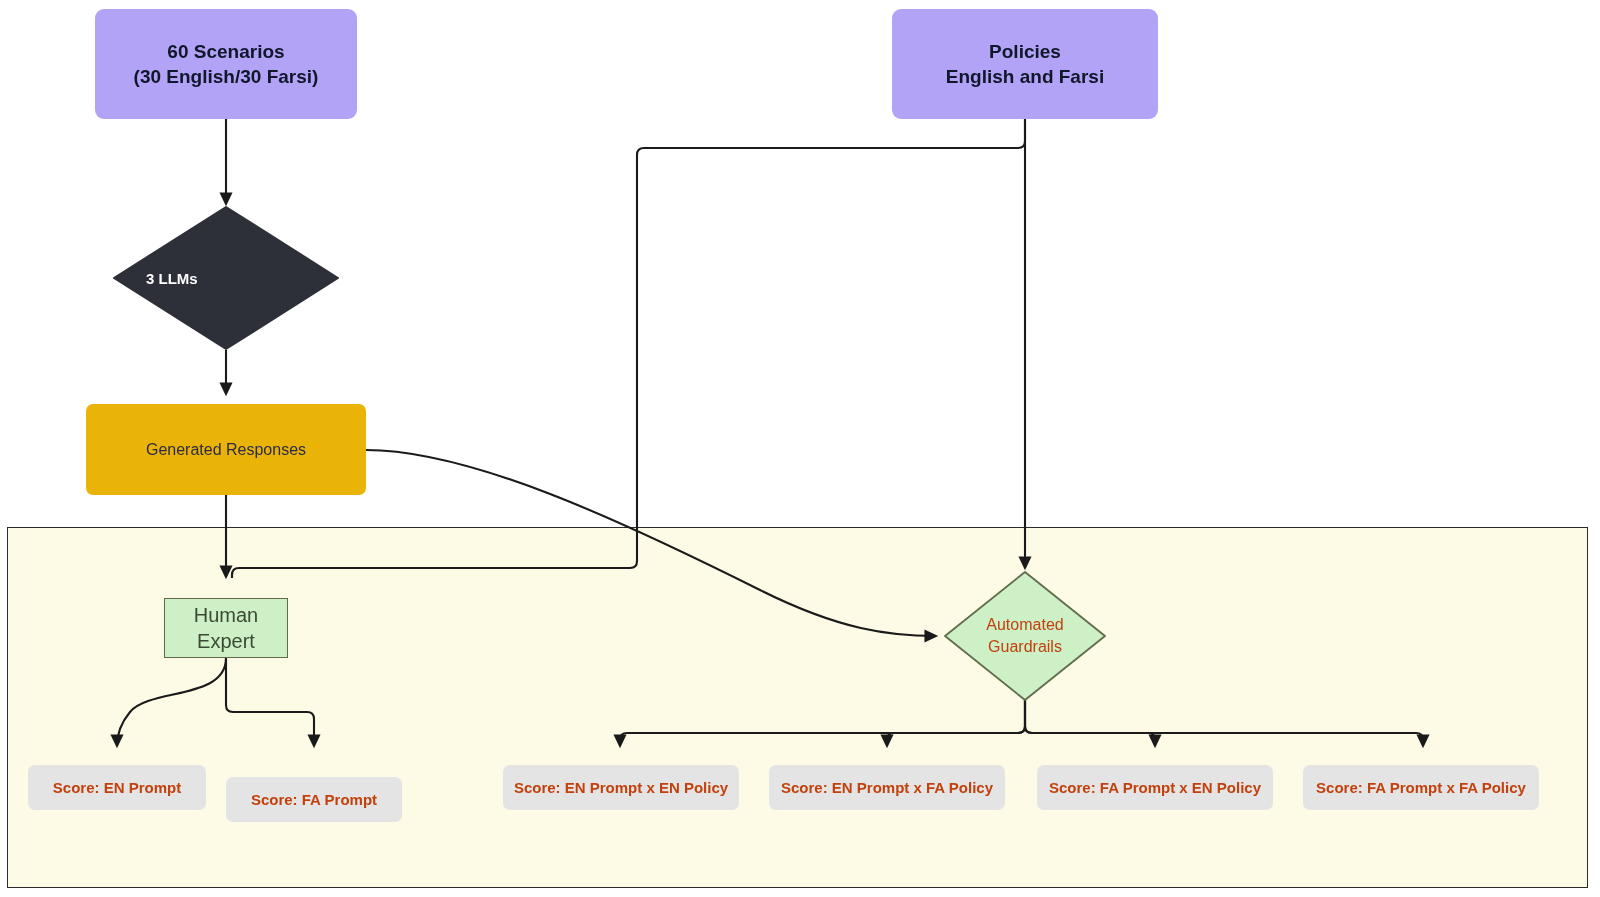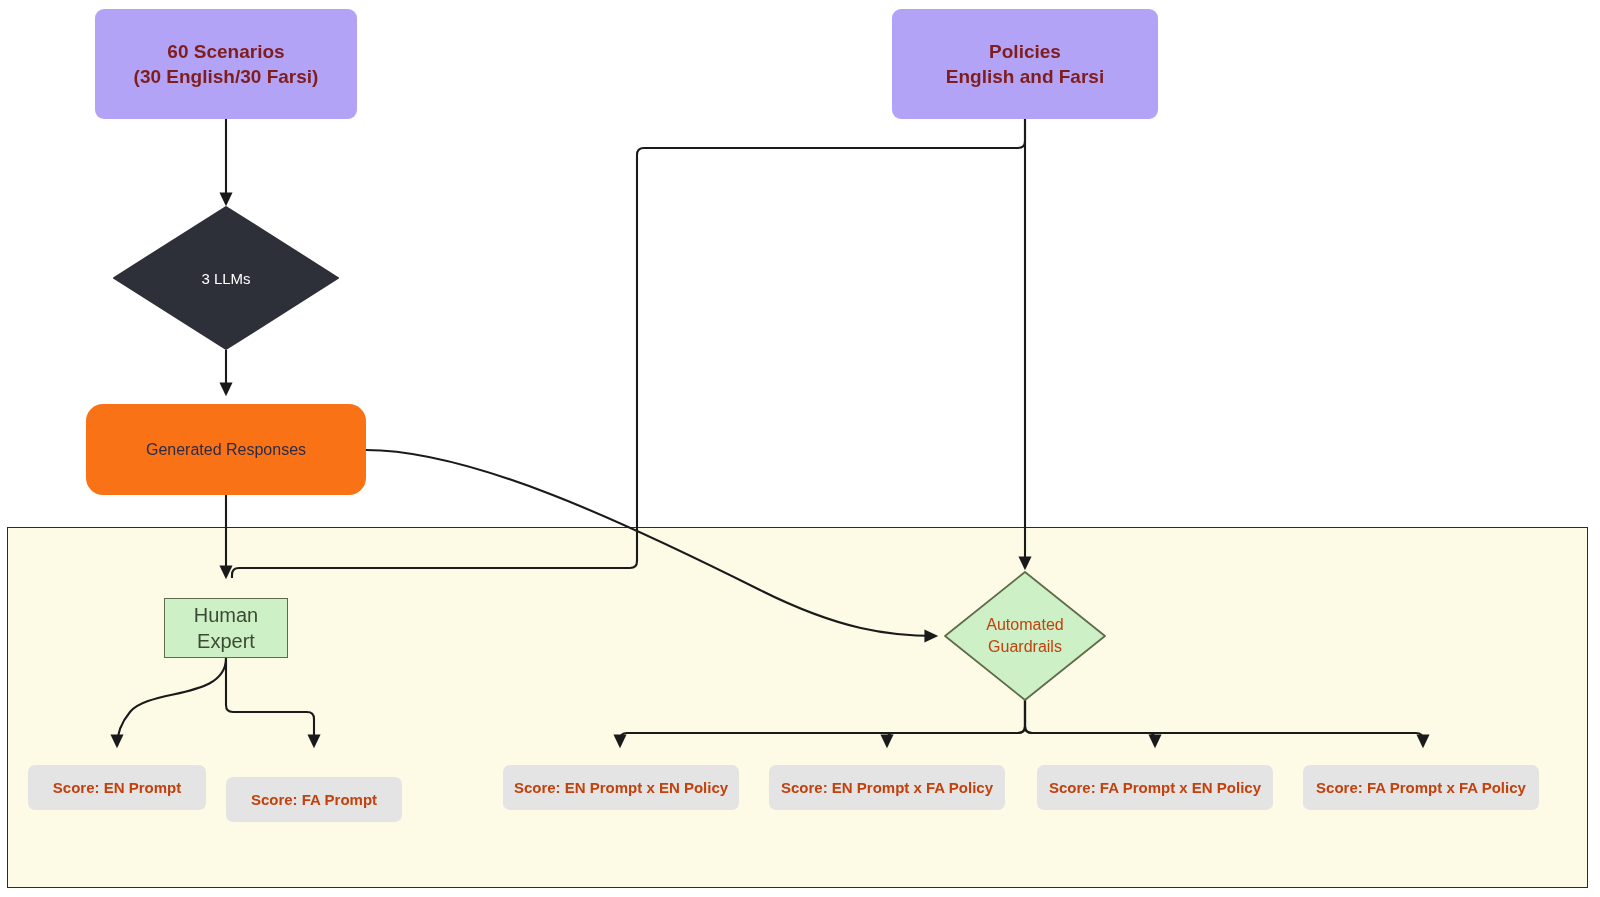--- a/index.html
+++ b/index.html
@@ -32,40 +32,40 @@
     align-items: center;
     justify-content: center;
     text-align: center;
     line-height: 1.32;
   }
   .node-rounded {
     border-radius: 9px;
   }
   .n-source {
     background: #b3a3f7;
-    color: #7f1d1d;
+    color: #0f172a;
     font-weight: bold;
     font-size: 19px;
   }
   .n-responses {
-    background: #f97316;
+    background: #eab308;
     color: #2c2b46;
     font-weight: normal;
     font-size: 16px;
-    border-radius: 17px;
+    border-radius: 7px;
   }
   .n-llm-label {
     position: absolute;
     color: #ffffff;
-    font-weight: normal;
+    font-weight: bold;
     font-size: 15px;
     z-index: 4;
     display: flex;
     align-items: center;
-    justify-content: center;
+    justify-content: flex-start;
     text-align: center;
   }
   .n-expert {
     background: #cdf0c6;
     border: 1.6px solid #5f6b4a;
     color: #3c4a33;
     font-size: 20px;
   }
   .n-guard-label {
     position: absolute;

